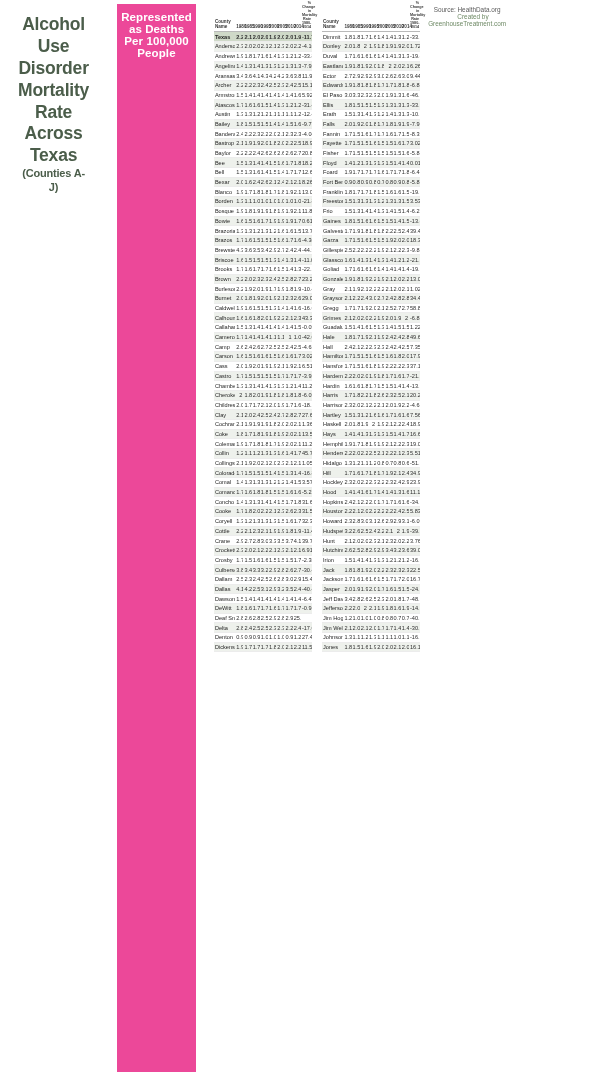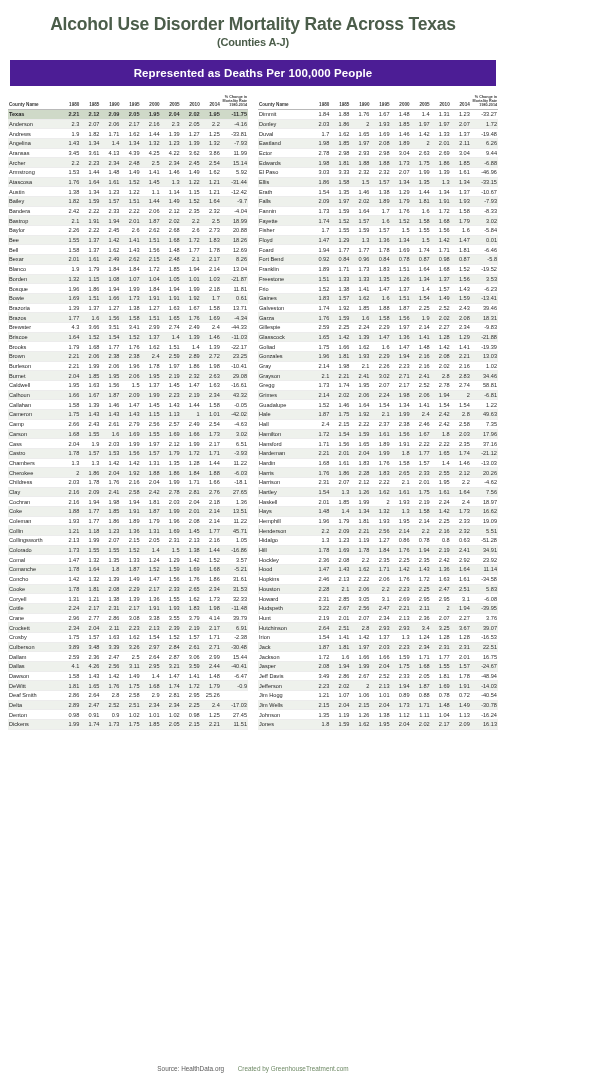--- a/index.html
+++ b/index.html
@@ -7,37 +7,37 @@
     margin: 0; padding: 0;
     background: #ffffff;
     font-family: "Liberation Sans", sans-serif;
   }
   .page {
     width: 506px;
     min-height: 1080px;
     background: #ffffff;
     position: relative;
     display: flex;
-    flex-direction: column;
+    flex-direction: row;
     border-radius: 19px;
   }
   .title-block {
     padding: 14px 18px 6px 18px;
     text-align: center;
   }
   .title-line {
     color: #4b5d4a;
     font-weight: bold;
     font-size: 17.5px;
     letter-spacing: -0.2px;
     line-height: 1.25;
   }
   .title-line.sub { font-size: 11px; }
   .banner {
-    background: #4c1d95;
+    background: #ec4899;
     color: #ffffff;
     text-align: center;
     font-weight: bold;
     font-size: 11.5px;
     padding: 7px 4px;
     margin: 4px 10px 8px 10px;
     letter-spacing: 0.1px;
   }
   .tables {
     display: flex;

